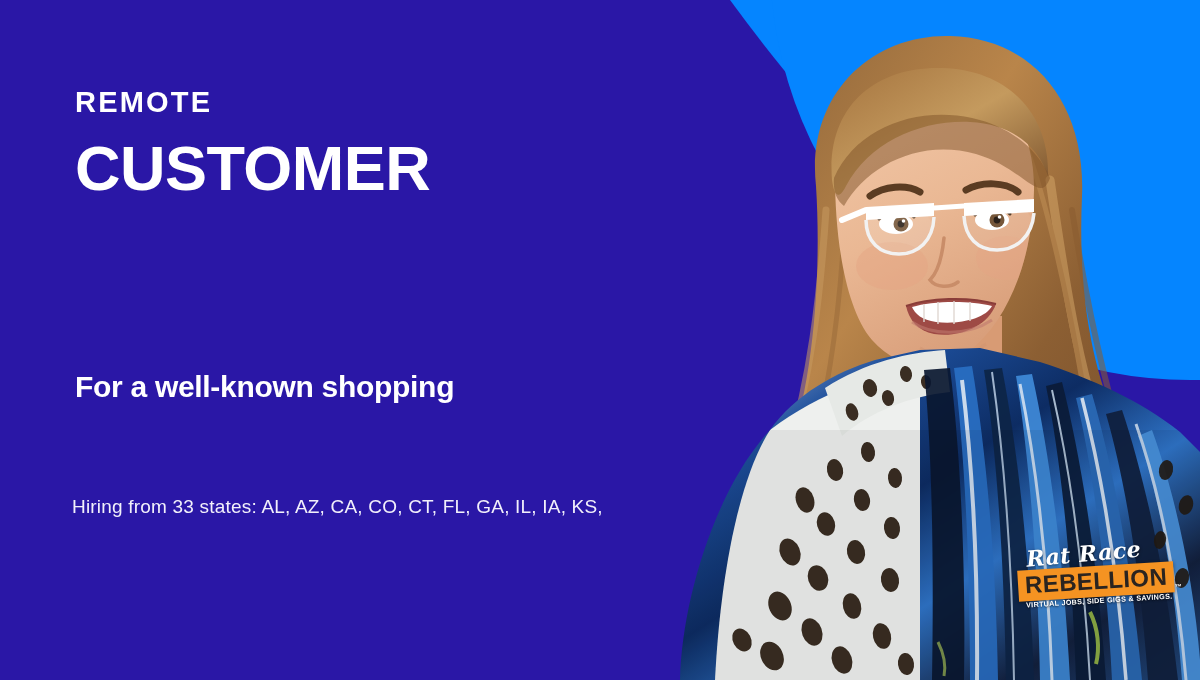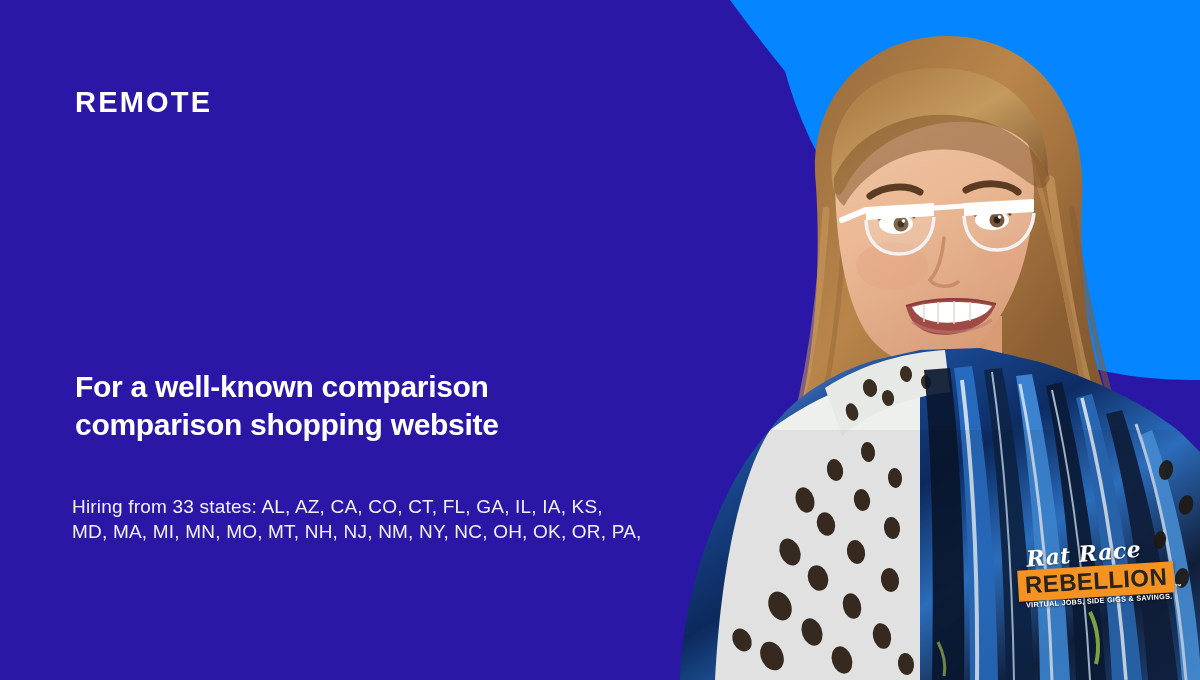--- a/index.html
+++ b/index.html
@@ -396,30 +396,29 @@
         </g>
       </g>
     </svg>
   </div>
 
   <div class="text-col">
 
     <div class="eyebrow">REMOTE</div>
 
     <h1 class="headline">
+      <span class="hl-line">CUSTOMER</span>
     </h1>
 
     <div class="subhead">
-      <span class="sh-line">For a well-known comparison</span>
-      <span class="sh-line">comparison shopping website</span>
+      <span class="sh-line">For a well-known shopping</span>
     </div>
 
     <div class="states">
       <span class="st-line">Hiring from 33 states: AL, AZ, CA, CO, CT, FL, GA, IL, IA, KS,</span>
-      <span class="st-line">MD, MA, MI, MN, MO, MT, NH, NJ, NM, NY, NC, OH, OK, OR, PA,</span>
     </div>
   </div>
 
   <div class="logo-badge">
     <div class="logo-script">Rat Race</div>
     <div class="logo-bar">
       <div class="logo-bar-text">REBELLION</div>
       <span class="logo-tm">™</span>
     </div>
     <div class="logo-tagline">VIRTUAL JOBS, SIDE GIGS &amp; SAVINGS.</div>

